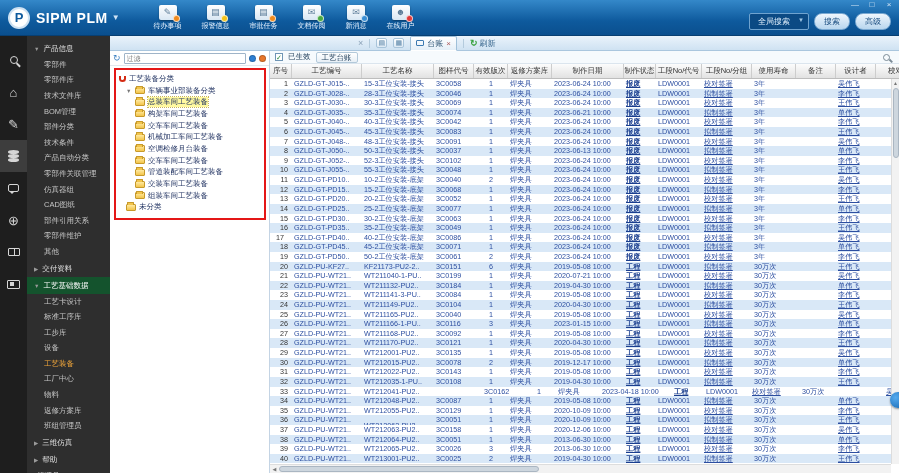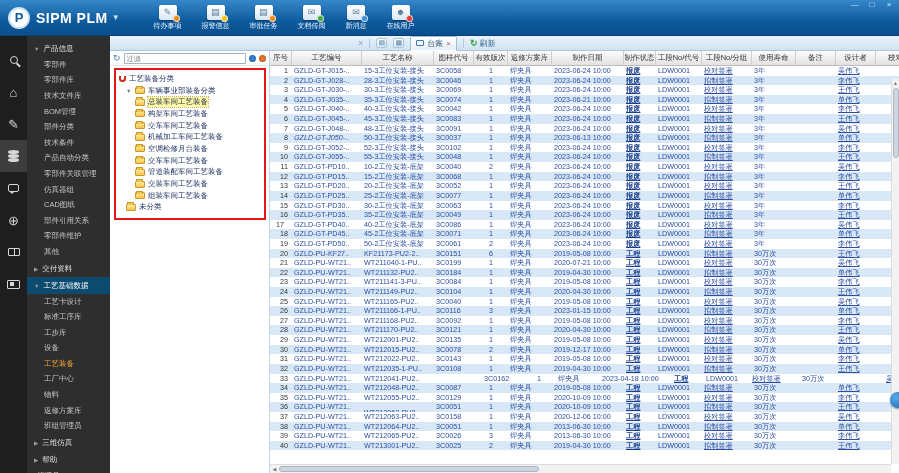--- a/index.html
+++ b/index.html
@@ -32,21 +32,21 @@
   .ic-db{width:11px;height:3.5px;border-radius:50%;background:#d6d6d6;box-shadow:0 4px 0 #d6d6d6,0 8px 0 #d6d6d6;margin-bottom:8px;display:inline-block}
   .ic-chat{width:11px;height:8px;border:1.5px solid #d6d6d6;border-radius:2px;position:relative;display:inline-block}
   .ic-chat::after{content:"";position:absolute;left:1px;bottom:-5px;border:2.5px solid transparent;border-top-color:#d6d6d6}
   .ic-book{width:12px;height:8px;border:1.5px solid #d6d6d6;border-radius:1px;position:relative;display:inline-block}
   .ic-book::after{content:"";position:absolute;left:50%;top:0;bottom:0;width:1.5px;background:#d6d6d6}
   .ic-card{width:13px;height:9px;border:1.5px solid #d6d6d6;border-radius:1px;position:relative;display:inline-block}
   .ic-card::after{content:"";position:absolute;left:1.5px;top:1.5px;width:4px;height:4px;background:#d6d6d6}
 
   .sidemenu{width:83px;background:#2e2e2e;color:#c6c6c6;font-size:7.5px;overflow:hidden;padding-top:4px}
   .group-h{padding:4px 2px 3px 7px;color:#e2e2e2;display:flex;gap:4px;align-items:center;cursor:pointer;white-space:nowrap}
-  .group-h.current{background:#0c4a6e;color:#fff}
+  .group-h.current{background:#14532d;color:#fff}
   .group-h .arrow{font-size:5.5px;color:#9a9a9a}
   .menu-item{padding:2.8px 0 2.8px 17px;white-space:nowrap;cursor:pointer}
   .menu-item.active{color:#f0a63a}
   .menu-item.plain{padding-left:10px}
 
   .content{flex:1;display:flex;flex-direction:column;background:#f2f6fa;min-width:0}
   .tabstrip{height:15px;background:linear-gradient(#eaf3fb,#cfe2f2);border-bottom:1px solid #aac6de;display:flex;align-items:center;font-size:8px;color:#345a7a;flex:none}
   .ts-group{margin-left:248px;display:flex;align-items:center;gap:6px}
   .ts-close{color:#8aa2b8;font-size:9px;cursor:pointer}
   .ts-sep{width:1px;height:9px;background:#b4cbdd}
@@ -136,20 +136,28 @@
       <div class="tool">
         <span class="tool-ic">☻<span class="tool-badge" style="background: rgb(224, 58, 58);"></span></span>
         <span class="tool-label">在线用户</span>
       </div>
     </div>
   <div class="win-ctrl">
       <span class="win-btn">—</span>
       <span class="win-btn">□</span>
       <span class="win-btn">×</span>
     </div>
+  <div class="search-zone">
+    <div class="lang-box">
+      <span>全局搜索</span>
+      <span class="dd">▼</span>
+    </div>
+    <div class="pill">搜索</div>
+    <div class="pill">高级</div>
+  </div>
 </div>
 
 <div class="main">
   <div class="iconstrip">
       <div class="strip-item">
         <span class="ic-search"></span>
       </div>
       <div class="strip-item">
         <span>⌂</span>
       </div>
@@ -295,20 +303,27 @@
               </div>
             </div>
           <div class="tnode indent1">
             <span class="fold"></span>
             <span class="lbl">未分类</span>
           </div>
         </div>
       </div>
 
       <div class="tablearea">
+        <div class="table-toolbar">
+          <span class="cb">✓</span>
+          <span>已生效</span>
+          <span class="mini-tab">工艺台账</span>
+          <span class="tb-spacer"></span>
+          <span class="mag"></span>
+        </div>
         <div class="gridwrap">
           <div class="gridhead">
               <div class="hcell" style="width: 22px;">序号</div>
               <div class="hcell" style="width: 70px;">工艺编号</div>
               <div class="hcell" style="width: 72px;">工艺名称</div>
               <div class="hcell" style="width: 40px;">图样代号</div>
               <div class="hcell" style="width: 34px;">有效版次</div>
               <div class="hcell" style="width: 44px;">返修方案库</div>
               <div class="hcell" style="width: 72px;">制作日期</div>
               <div class="hcell" style="width: 32px;">制作状态</div>
@@ -427,21 +442,21 @@
                 <div class="tcell c-status" style="width: 32px;">报废</div>
                 <div class="tcell " style="width: 46px;">LDW0001</div>
                 <div class="tcell c-sign" style="width: 50px;">校对签署</div>
                 <div class="tcell " style="width: 44px;">3年</div>
                 <div class="tcell " style="width: 40px;"></div>
                 <div class="tcell c-designer" style="width: 40px;">吴伟飞</div>
                 <div class="tcell " style="width: 40px;"></div>
               </div>
               <div class="trow alt">
                 <div class="tcell c-seq" style="width: 22px;">8</div>
-                <div class="tcell " style="width: 70px; font-style: italic;">GZLD-GT-J050-..</div>
+                <div class="tcell " style="width: 70px;">GZLD-GT-J050-..</div>
                 <div class="tcell " style="width: 72px;">50-3工位安装-接头</div>
                 <div class="tcell " style="width: 40px;">3C0037</div>
                 <div class="tcell c-rev" style="width: 34px;">1</div>
                 <div class="tcell " style="width: 44px;">焊夹具</div>
                 <div class="tcell " style="width: 72px;">2023-06-13 10:00</div>
                 <div class="tcell c-status" style="width: 32px;">报废</div>
                 <div class="tcell " style="width: 46px;">LDW0001</div>
                 <div class="tcell c-sign" style="width: 50px;">拟制签署</div>
                 <div class="tcell " style="width: 44px;">3年</div>
                 <div class="tcell " style="width: 40px;"></div>

